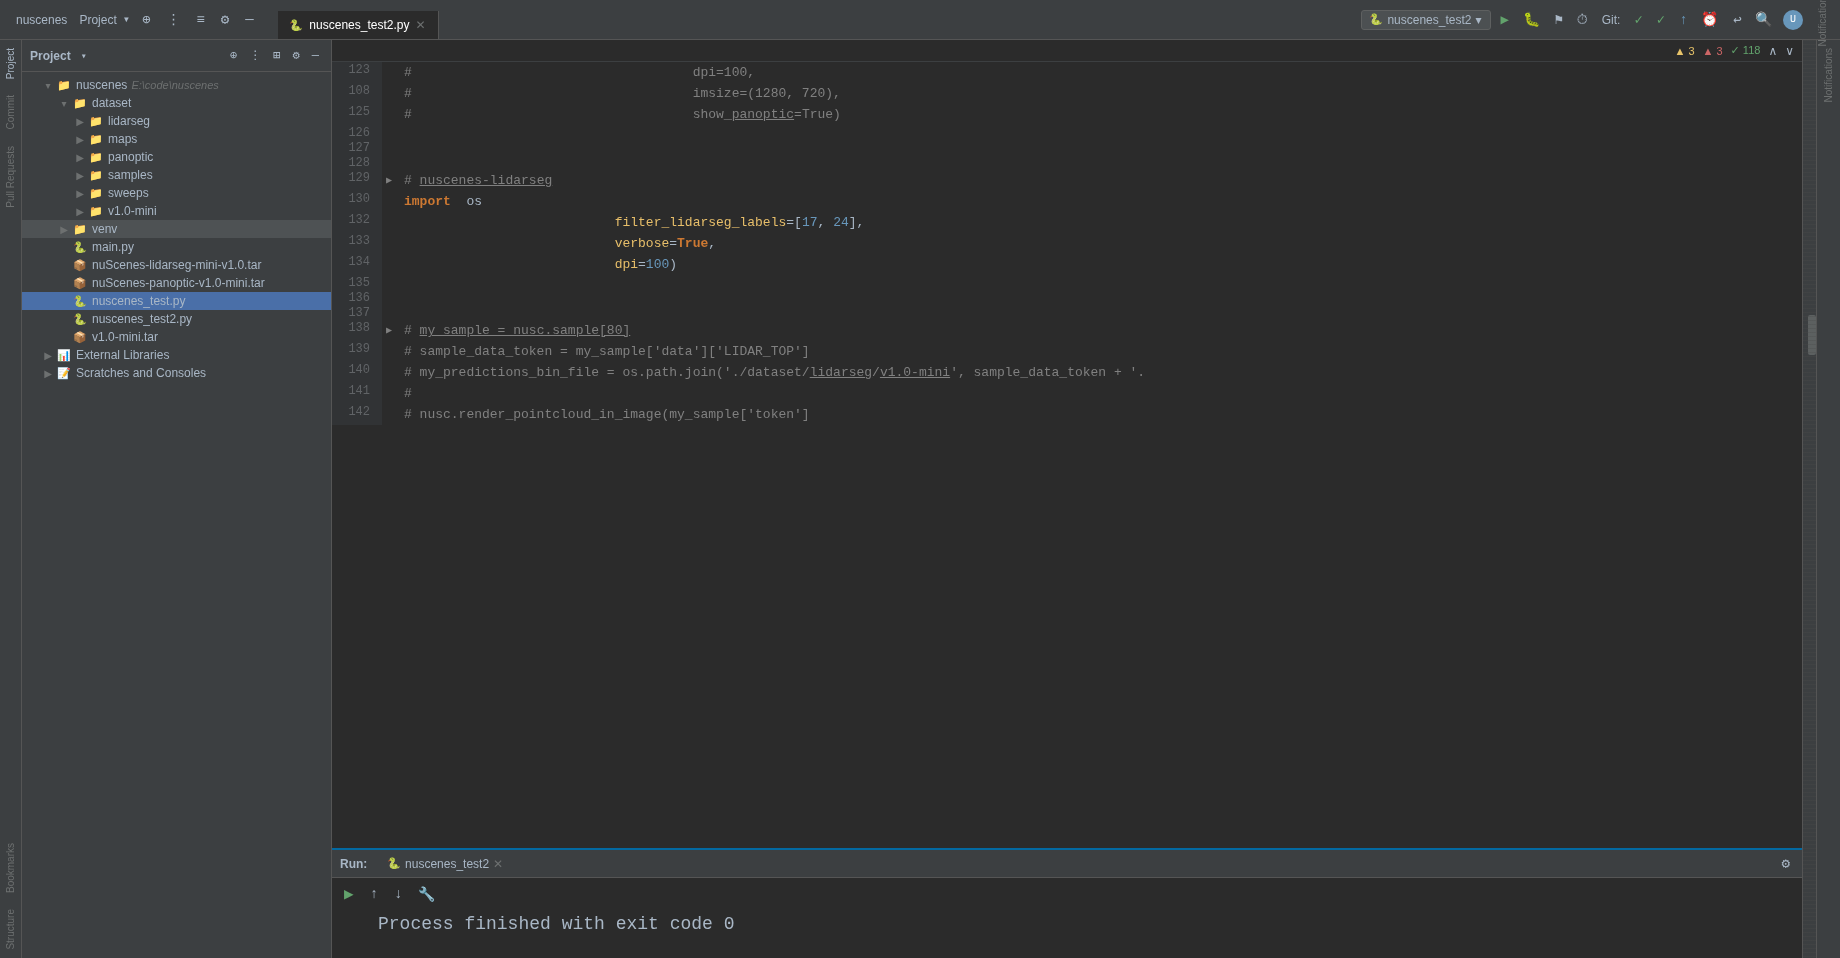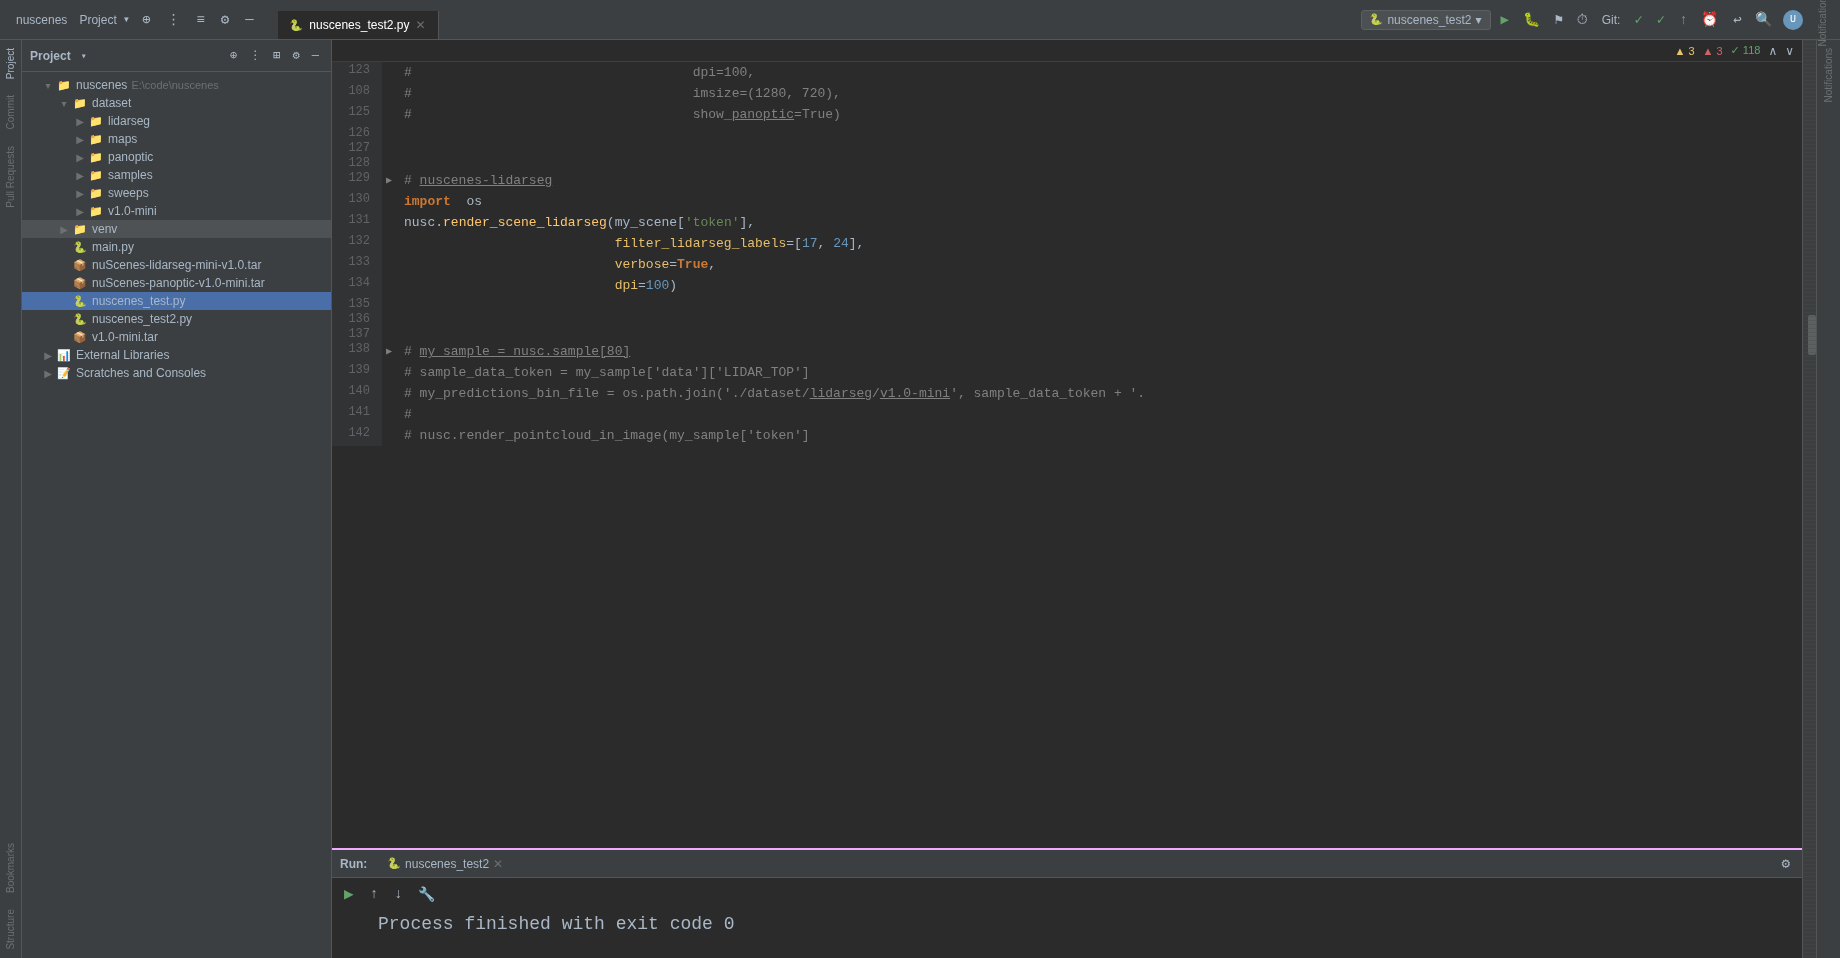--- a/index.html
+++ b/index.html
@@ -264,21 +264,21 @@
     .fn { color: #ffc66d; }
     .num { color: #6897bb; }
     .param { color: #e8bf6a; }
     .op { color: #a9b7c6; }
     .var { color: #a9b7c6; text-align: right; }
 
     
     .bottom-panel {
       height: 110px;
       background: #2b2b2b;
-      border-top: 2px solid #f0abfc;
+      border-top: 2px solid #0369a1;
       display: flex;
       flex-direction: column;
       flex-shrink: 0;
     }
     .run-panel-header {
       height: 28px;
       background: #3c3f41;
       display: flex;
       align-items: center;
       padding: 0 8px;
@@ -430,21 +430,21 @@
         <span class="icon-btn" style="font-size:12px;">⚙</span>
         <span class="icon-btn" style="font-size:12px;">─</span>
       </div>
     </div>
     <div class="panel-tree">
 
       <div class="tree-item tree-indent-1">
         <span class="tree-arrow">▾</span>
         <span class="tree-icon folder-icon">📁</span>
         <span>nuscenes</span>
-        <span style="color:#6d7070;font-size:11px;margin-left:4px;">E:\code\nuscenes</span>
+        <span style="color:#6d7070;font-size:11px;margin-left:4px;font-style:italic;">E:\code\nuscenes</span>
       </div>
 
       <div class="tree-item tree-indent-2">
         <span class="tree-arrow">▾</span>
         <span class="tree-icon folder-icon">📁</span>
         <span>dataset</span>
       </div>
 
       <div class="tree-item tree-indent-3">
         <span class="tree-arrow">▶</span>
@@ -592,25 +592,20 @@
           <div class="line-fold" style="cursor:pointer;color:#808080;">▶</div>
           <div class="line-content"><span class="cm"># <span style="text-decoration:underline;">nuscenes-lidarseg</span></span></div>
         </div>
 
         <div class="code-line">
           <div class="line-num">130</div>
           <div class="line-fold"></div>
           <div class="line-content"><span class="kw">import</span> <span class="var"> os</span></div>
         </div>
 
-        <div class="code-line">
-          <div class="line-num">131</div>
-          <div class="line-fold"></div>
-          <div class="line-content"><span class="var">nusc</span><span class="op">.</span><span class="fn">render_scene_lidarseg</span><span class="op">(</span><span class="var">my_scene</span><span class="op">[</span><span class="str">'token'</span><span class="op">],</span></div>
-        </div>
 
         <div class="code-line">
           <div class="line-num">132</div>
           <div class="line-fold"></div>
           <div class="line-content">                           <span class="param">filter_lidarseg_labels</span><span class="op">=[</span><span class="num">17</span><span class="op">,</span> <span class="num">24</span><span class="op">],</span></div>
         </div>
 
         <div class="code-line">
           <div class="line-num">133</div>
           <div class="line-fold"></div>

